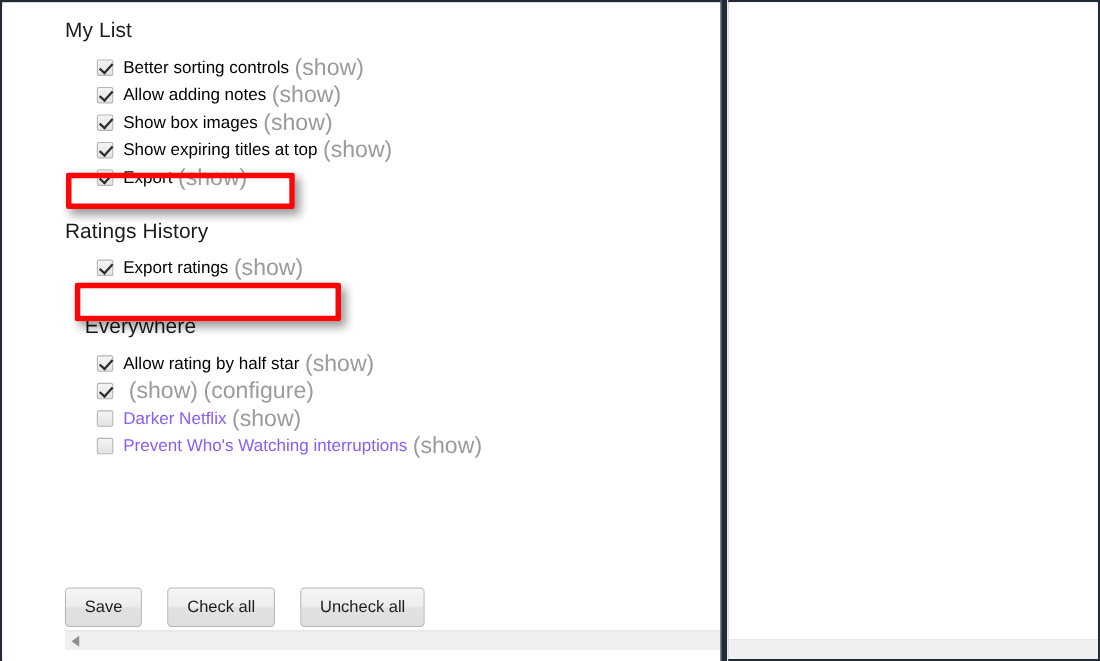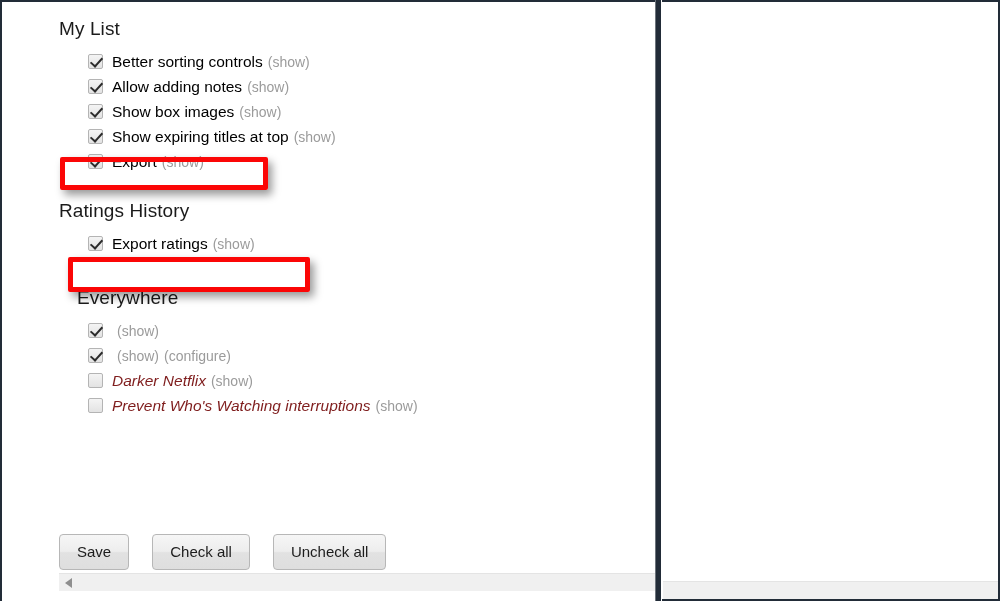--- a/index.html
+++ b/index.html
@@ -114,24 +114,24 @@
     border: solid #2b2b2b;
     border-width: 0 2.4px 2.4px 0;
     transform: rotate(42deg);
   }
 
   .opt-label {
     font-size: 15.5px;
     color: #000000;
     white-space: nowrap;
   }
-  .opt-label.dim { color: #7f1d1d; font-style: italic; }
+  .opt-label.dim { color: #8b5cf6; }
 
   .opt-link {
-    font-size: 14px;
+    font-size: 21px;
     color: #9b9b9b;
     margin-left: 5px;
     white-space: nowrap;
     text-decoration: none;
   }
 
   .gap-section { margin-top: 26px; }
   .gap-section-2 { margin-top: 31px; margin-left: 18px; }
 
   
@@ -264,20 +264,21 @@
           <span class="cb checked"></span>
           <span class="opt-label">Export ratings</span>
           <a class="opt-link" href="#">(show)</a>
         </li>
       </ul>
 
       <h2 class="section-title gap-section-2">Everywhere</h2>
       <ul class="opt-list">
         <li class="opt-row">
           <span class="cb checked"></span>
+          <span class="opt-label">Allow rating by half star</span>
           <a class="opt-link" href="#">(show)</a>
         </li>
         <li class="opt-row">
           <span class="cb checked"></span>
           <a class="opt-link" href="#">(show)</a>
           <a class="opt-link" href="#">(configure)</a>
         </li>
         <li class="opt-row">
           <span class="cb"></span>
           <span class="opt-label dim">Darker Netflix</span>

